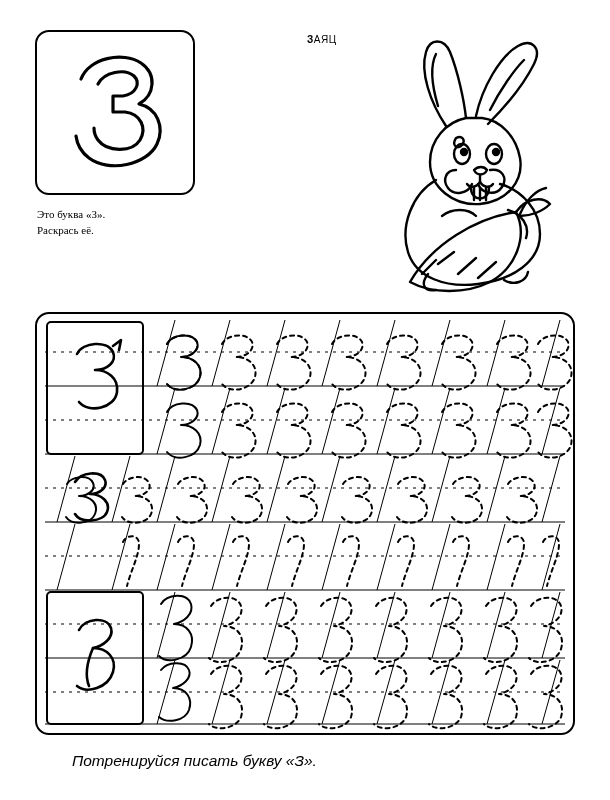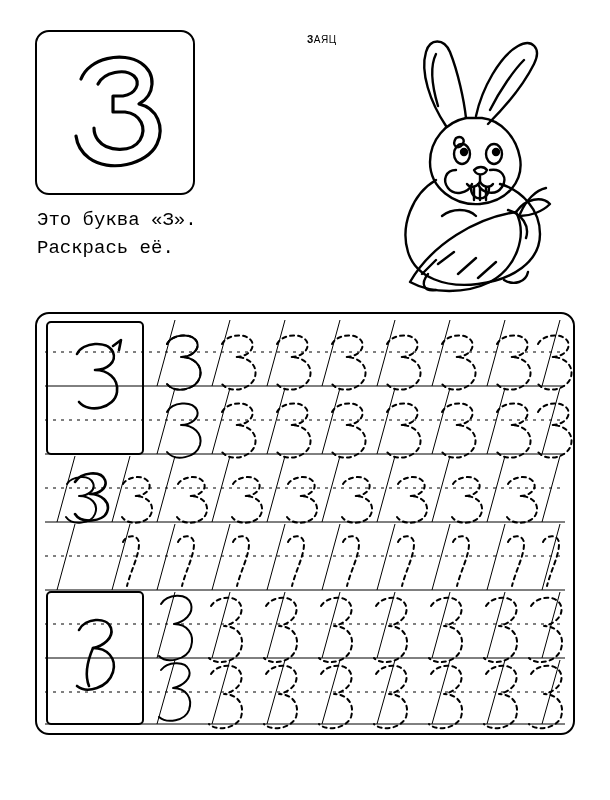--- a/index.html
+++ b/index.html
@@ -34,23 +34,23 @@
   }
   .letter-box svg {
     position: absolute;
     left: 0; top: 0;
   }
 
   .caption {
     position: absolute;
     left: 37px;
     top: 207px;
-    font-size: 19px;
+    font-size: 11px;
     line-height: 1.45;
-    font-family: Liberation Mono, monospace;
+    font-family: Liberation Serif, serif;
     white-space: pre-line;
   }
 
   .word-label {
     position: absolute;
     left: 307px;
     top: 34px;
     font-size: 10px;
     letter-spacing: 0.5px;
     font-family: "Liberation Sans", sans-serif;
@@ -432,14 +432,15 @@
               <path d="M6 14 C12 4, 32 2, 36 14 C39 24, 29 32, 19 34 C32 34, 40 44, 36 57 C32 68, 12 72, 4 64"></path>
             </g>
           <g transform="translate(488,346)">
               <path d="M6 14 C12 4, 32 2, 36 14 C39 24, 29 32, 19 34 C32 34, 40 44, 36 57 C32 68, 12 72, 4 64"></path>
             </g>
         </g>
       </g>
     </svg>
   </div>
 
+  <div class="footer-note">Потренируйся писать букву «З».</div>
 
 </div>
 
 </body></html>

